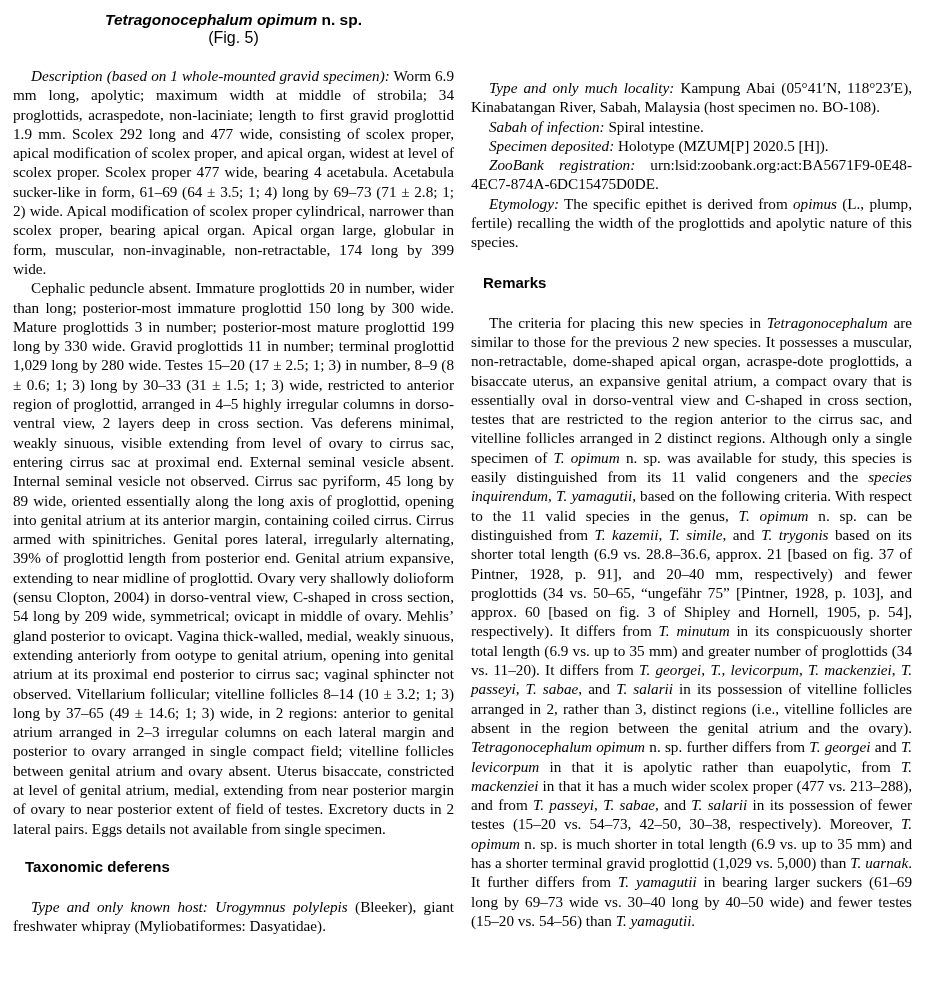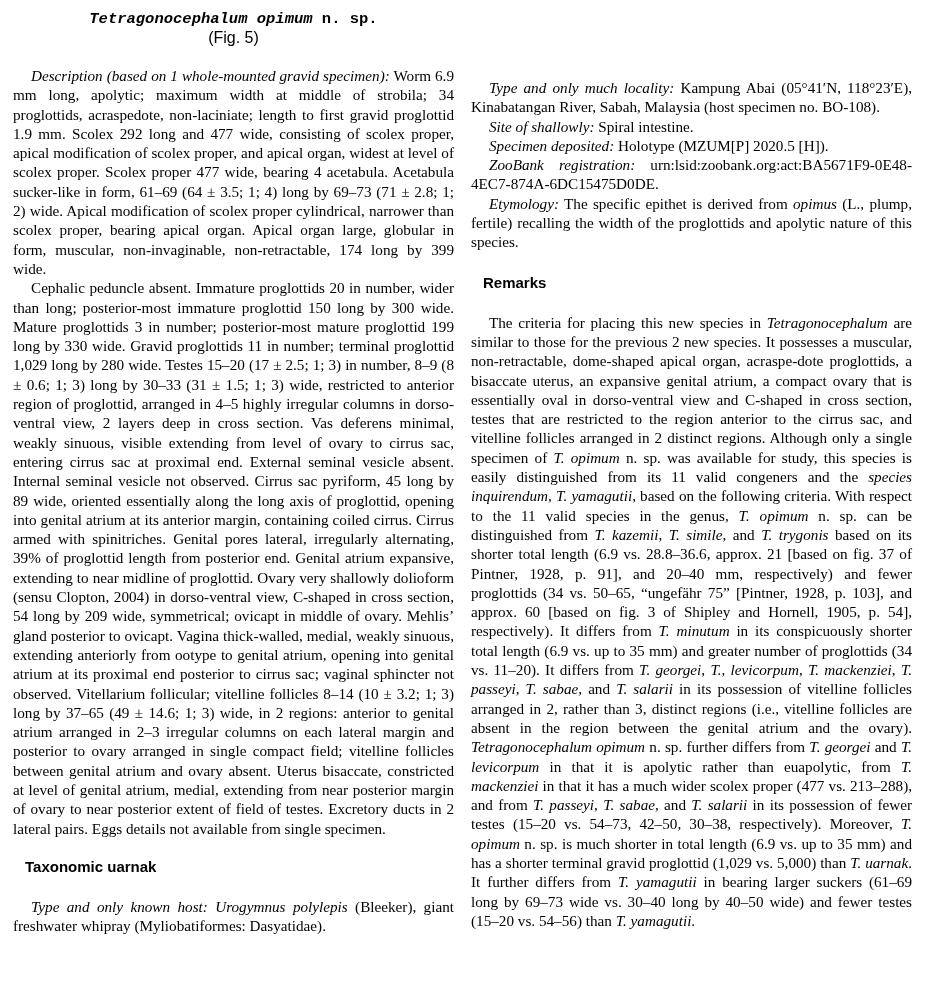--- a/index.html
+++ b/index.html
@@ -10,21 +10,21 @@
     }
     .col {
       position: absolute; top: 0;
       font-size: 15.2px; line-height: 19.3px;
       text-align: justify;
     }
     .col-left { left: 13px; width: 441px; }
     .col-right { left: 471px; width: 441px; }
     .title-block { text-align: center; margin-top: 10px; }
     .species-title {
-      font-family: Liberation Mono, monospace;
+      font-family: Liberation Sans, sans-serif;
       font-size: 15.5px; font-weight: bold; line-height: 19px;
     }
     .species-title .it { font-style: italic; }
     .fig-ref {
       font-family: "Liberation Sans", "DejaVu Sans", sans-serif;
       font-size: 16px; line-height: 18px;
     }
     p.para { margin: 0; text-indent: 18px; }
     .it { font-style: italic; }
     h3.section {
@@ -37,29 +37,29 @@
 
 <div class="col col-left">
   <div class="title-block">
     <div class="species-title"><span class="it">Tetragonocephalum opimum</span><span> n. sp.</span></div>
     <div class="fig-ref">(Fig. 5)</div>
   </div>
   <div style="height:19px"></div>
   <p class="para"><span class="it">Description (based on 1 whole-mounted gravid specimen):</span><span> Worm 6.9 mm long, apolytic; maximum width at middle of strobila; 34 proglottids, acraspedote, non-laciniate; length to first gravid proglottid 1.9 mm. Scolex 292 long and 477 wide, consisting of scolex proper, apical modification of scolex proper, and apical organ, widest at level of scolex proper. Scolex proper 477 wide, bearing 4 acetabula. Acetabula sucker-like in form, 61–69 (64 ± 3.5; 1; 4) long by 69–73 (71 ± 2.8; 1; 2) wide. Apical modification of scolex proper cylindrical, narrower than scolex proper, bearing apical organ. Apical organ large, globular in form, muscular, non-invaginable, non-retractable, 174 long by 399 wide.</span></p>
   <p class="para"><span>Cephalic peduncle absent. Immature proglottids 20 in number, wider than long; posterior-most immature proglottid 150 long by 300 wide. Mature proglottids 3 in number; posterior-most mature proglottid 199 long by 330 wide. Gravid proglottids 11 in number; terminal proglottid 1,029 long by 280 wide. Testes 15–20 (17 ± 2.5; 1; 3) in number, 8–9 (8 ± 0.6; 1; 3) long by 30–33 (31 ± 1.5; 1; 3) wide, restricted to anterior region of proglottid, arranged in 4–5 highly irregular columns in dorso-ventral view, 2 layers deep in cross section. Vas deferens minimal, weakly sinuous, visible extending from level of ovary to cirrus sac, entering cirrus sac at proximal end. External seminal vesicle absent. Internal seminal vesicle not observed. Cirrus sac pyriform, 45 long by 89 wide, oriented essentially along the long axis of proglottid, opening into genital atrium at its anterior margin, containing coiled cirrus. Cirrus armed with spinitriches. Genital pores lateral, irregularly alternating, 39% of proglottid length from posterior end. Genital atrium expansive, extending to near midline of proglottid. Ovary very shallowly dolioform (sensu Clopton, 2004) in dorso-ventral view, C-shaped in cross section, 54 long by 209 wide, symmetrical; ovicapt in middle of ovary. Mehlis’ gland posterior to ovicapt. Vagina thick-walled, medial, weakly sinuous, extending anteriorly from ootype to genital atrium, opening into genital atrium at its proximal end posterior to cirrus sac; vaginal sphincter not observed. Vitellarium follicular; vitelline follicles 8–14 (10 ± 3.2; 1; 3) long by 37–65 (49 ± 14.6; 1; 3) wide, in 2 regions: anterior to genital atrium arranged in 2–3 irregular columns on each lateral margin and posterior to ovary arranged in single compact field; vitelline follicles between genital atrium and ovary absent. Uterus bisaccate, constricted at level of genital atrium, medial, extending from near posterior margin of ovary to near posterior extent of field of testes. Excretory ducts in 2 lateral pairs. Eggs details not available from single specimen.</span></p>
   <div style="height:7px"></div>
-  <h3 class="section">Taxonomic uarnak</h3>
+  <h3 class="section">Taxonomic deferens</h3>
   <div style="height:9px"></div>
   <p class="para"><span class="it">Type and only known host: Urogymnus polylepis</span><span> (Bleeker), giant freshwater whipray (Myliobatiformes: Dasyatidae).</span></p>
 </div>
 
 <div class="col col-right">
   <div style="height:78px"></div>
   <p class="para"><span class="it">Type and only much locality:</span><span> Kampung Abai (05°41′N, 118°23′E), Kinabatangan River, Sabah, Malaysia (host specimen no. BO-108).</span></p>
-  <p class="para"><span class="it">Site of shallowly:</span><span> Spiral intestine.</span></p>
+  <p class="para"><span class="it">Sabah of infection:</span><span> Spiral intestine.</span></p>
   <p class="para"><span class="it">Specimen deposited:</span><span> Holotype (MZUM[P] 2020.5 [H]).</span></p>
   <p class="para"><span class="it">ZooBank registration:</span><span> urn:lsid:zoobank.org:act:BA5671F9-0E48-4EC7-874A-6DC15475D0DE.</span></p>
   <p class="para"><span class="it">Etymology:</span><span> The specific epithet is derived from </span><span class="it">opimus</span><span> (L., plump, fertile) recalling the width of the proglottids and apolytic nature of this species.</span></p>
   <div style="height:9px"></div>
   <h3 class="section">Remarks</h3>
   <div style="height:9px"></div>
   <p class="para"><span>The criteria for placing this new species in </span><span class="it">Tetragonocephalum</span><span> are similar to those for the previous 2 new species. It possesses a muscular, non-retractable, dome-shaped apical organ, acraspe-dote proglottids, a bisaccate uterus, an expansive genital atrium, a compact ovary that is essentially oval in dorso-ventral view and C-shaped in cross section, testes that are restricted to the region anterior to the cirrus sac, and vitelline follicles arranged in 2 distinct regions. Although only a single specimen of </span><span class="it">T. opimum</span><span> n. sp. was available for study, this species is easily distinguished from its 11 valid congeners and the </span><span class="it">species inquirendum</span><span>, </span><span class="it">T. yamagutii</span><span>, based on the following criteria. With respect to the 11 valid species in the genus, </span><span class="it">T. opimum</span><span> n. sp. can be distinguished from </span><span class="it">T. kazemii</span><span>, </span><span class="it">T. simile</span><span>, and </span><span class="it">T. trygonis</span><span> based on its shorter total length (6.9 vs. 28.8–36.6, approx. 21 [based on fig. 37 of Pintner, 1928, p. 91], and 20–40 mm, respectively) and fewer proglottids (34 vs. 50–65, “ungefähr 75” [Pintner, 1928, p. 103], and approx. 60 [based on fig. 3 of Shipley and Hornell, 1905, p. 54], respectively). It differs from </span><span class="it">T. minutum</span><span> in its conspicuously shorter total length (6.9 vs. up to 35 mm) and greater number of proglottids (34 vs. 11–20). It differs from </span><span class="it">T. georgei</span><span>, </span><span class="it">T., levicorpum</span><span>, </span><span class="it">T. mackenziei</span><span>, </span><span class="it">T. passeyi</span><span>, </span><span class="it">T. sabae</span><span>, and </span><span class="it">T. salarii</span><span> in its possession of vitelline follicles arranged in 2, rather than 3, distinct regions (i.e., vitelline follicles are absent in the region between the genital atrium and the ovary). </span><span class="it">Tetragonocephalum opimum</span><span> n. sp. further differs from </span><span class="it">T. georgei</span><span> and </span><span class="it">T. levicorpum</span><span> in that it is apolytic rather than euapolytic, from </span><span class="it">T. mackenziei</span><span> in that it has a much wider scolex proper (477 vs. 213–288), and from </span><span class="it">T. passeyi</span><span>, </span><span class="it">T. sabae</span><span>, and </span><span class="it">T. salarii</span><span> in its possession of fewer testes (15–20 vs. 54–73, 42–50, 30–38, respectively). Moreover, </span><span class="it">T. opimum</span><span> n. sp. is much shorter in total length (6.9 vs. up to 35 mm) and has a shorter terminal gravid proglottid (1,029 vs. 5,000) than </span><span class="it">T. uarnak</span><span>. It further differs from </span><span class="it">T. yamagutii</span><span> in bearing larger suckers (61–69 long by 69–73 wide vs. 30–40 long by 40–50 wide) and fewer testes (15–20 vs. 54–56) than </span><span class="it">T. yamagutii</span><span>.</span></p>
 </div>
 
 </body></html>

